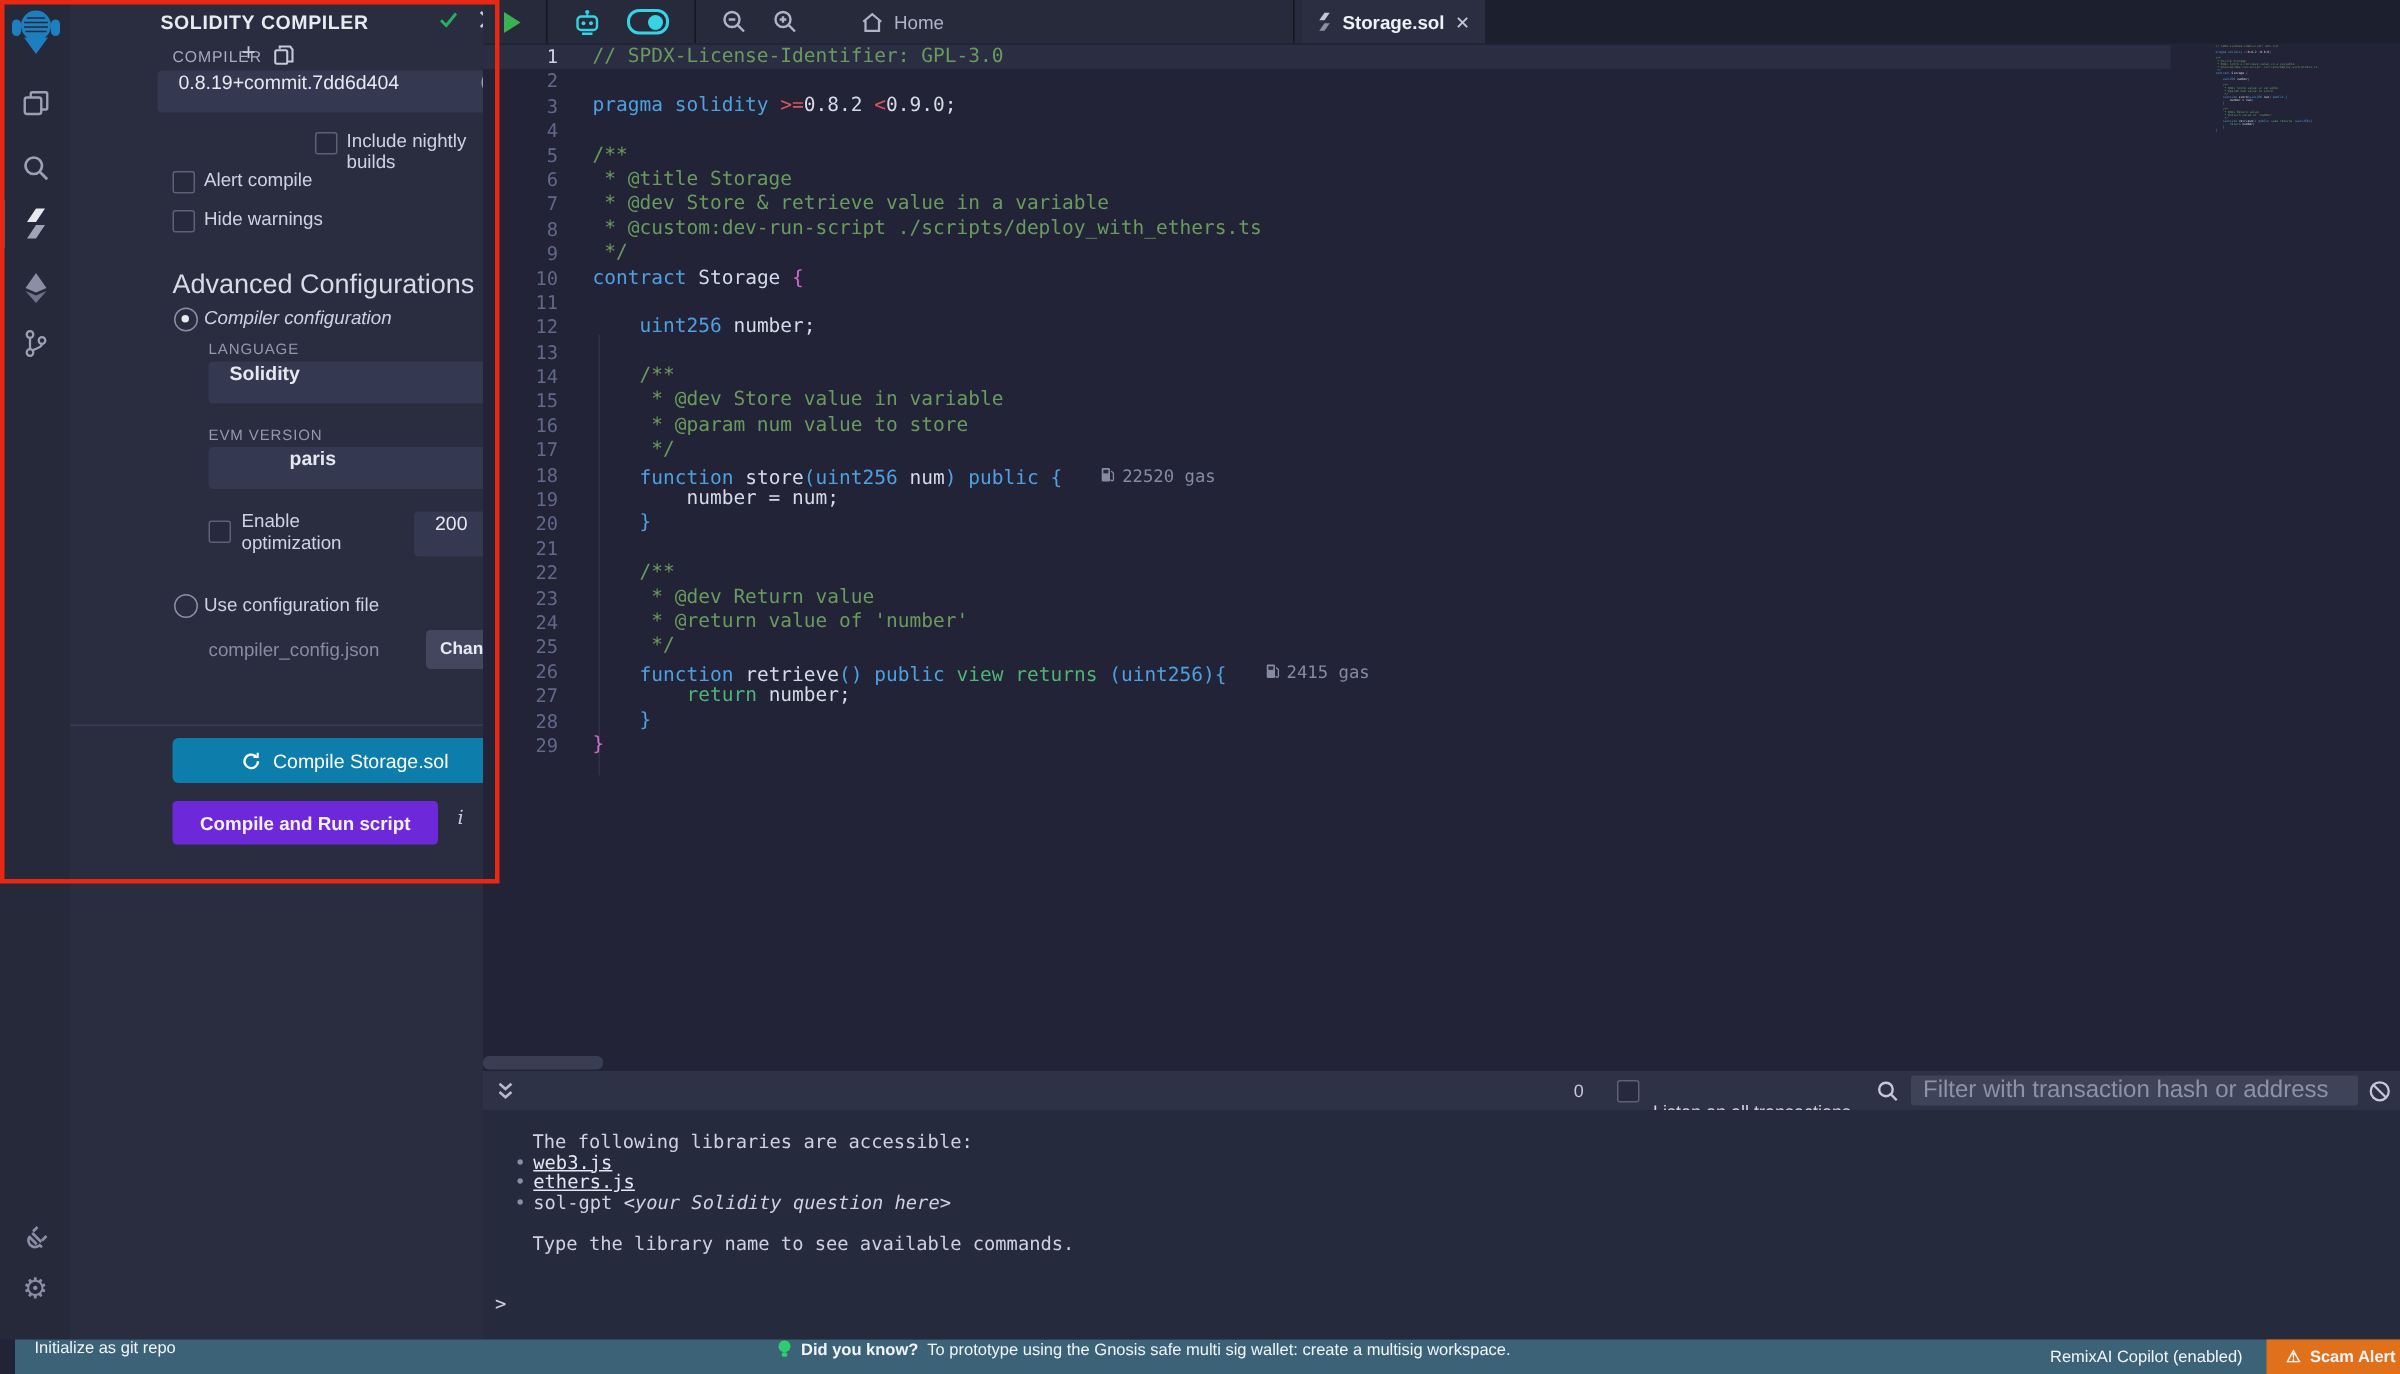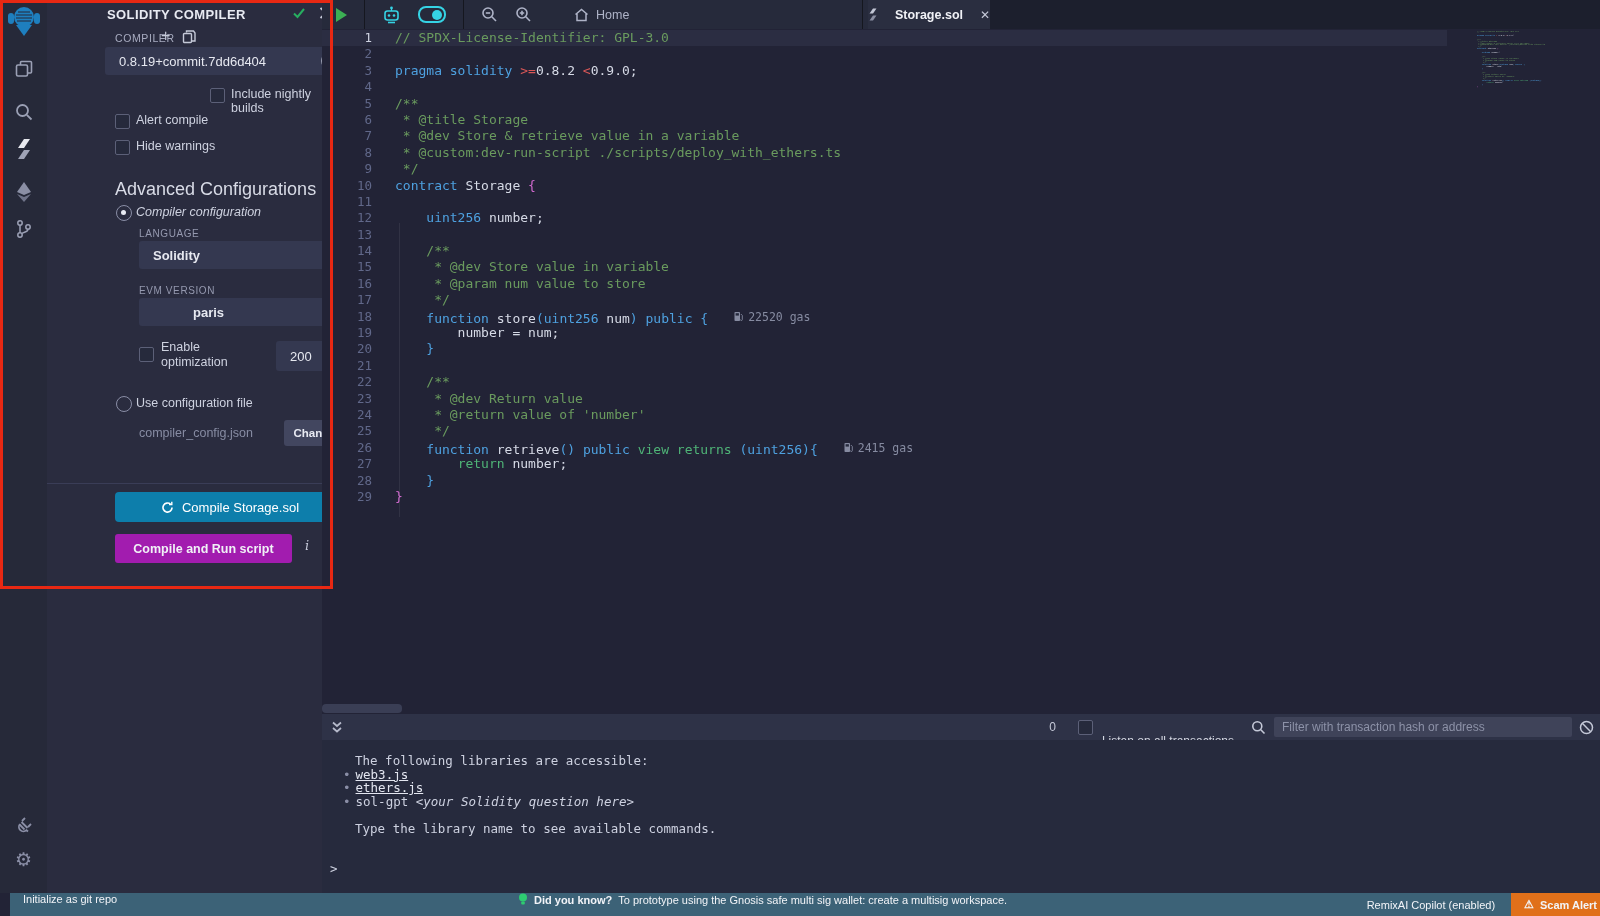--- a/index.html
+++ b/index.html
@@ -11,54 +11,54 @@
   
   #rail{left:0;top:0;width:47px;height:893px;background:#262939;border-right:1px solid #343650;}
   .rail-ic{position:absolute;left:0;width:47px;height:34px;display:flex;align-items:center;justify-content:center;cursor:pointer;}
   #rail-active-bar{left:0;top:133px;width:3px;height:32px;background:#2fa9dd;}
 
   
   #panel{left:47px;top:0;width:275px;height:893px;background:#2a2c3f;}
   #panel-title{left:60px;top:7px;font-size:13px;font-weight:bold;color:#e8eaf2;letter-spacing:.4px;}
   .hdr-ic{position:absolute;top:8px;cursor:pointer;}
   #lbl-compiler{left:68px;top:32px;font-size:10.5px;color:#a8acc0;letter-spacing:.6px;}
-  .sel{position:absolute;background:#343850;border-radius:3px;display:flex;align-items:center;color:#e6e8f0;font-size:13px;}
+  .sel{position:absolute;background:#343850;border-radius:3px;display:flex;align-items:flex-start;color:#e6e8f0;font-size:13px;}
   .sel .txt{padding-left:14px;}
   .caret{margin-left:auto;margin-right:9px;display:flex;flex-direction:column;line-height:5px;font-size:7px;color:#9fa3b8;}
   #sel-version{left:58px;top:47px;width:240px;height:28px;}
   #ver-badge{margin-left:auto;margin-right:8px;width:16px;height:16px;border-radius:50%;background:#9a9eb0;
              display:flex;flex-direction:column;align-items:center;justify-content:center;line-height:4.5px;font-size:6.5px;color:#2a2c3f;}
   .cb{position:absolute;width:13px;height:13px;border:1px solid #5c6078;border-radius:2px;background:#262a3c;cursor:pointer;}
   .cb-label{position:absolute;font-size:12.5px;color:#ced2e0;}
   #adv-title{left:68px;top:179px;font-size:18px;color:#d8dbe6;}
   .radio{position:absolute;width:14px;height:14px;border:1px solid #8a8ea6;border-radius:50%;background:#2a2c3f;cursor:pointer;}
   .radio.sel-on::after{content:"";position:absolute;left:3.5px;top:3.5px;width:5px;height:5px;border-radius:50%;background:#e8eaf2;}
   .sub-lbl{position:absolute;font-size:10px;color:#9599af;letter-spacing:.6px;}
   #btn-change{left:237px;top:420px;width:61px;height:26px;background:#42465f;border-radius:3px;color:#e8eaf2;
               font-size:11.5px;font-weight:bold;display:flex;align-items:center;justify-content:center;cursor:pointer;}
   #cfg-file{left:92px;top:426px;font-size:12.5px;color:#878ca3;}
   #panel-divider{left:47px;top:483px;width:275px;height:1px;background:#3a3d57;}
   #btn-compile{left:68px;top:492px;width:230px;height:30px;background:#0d7eab;border-radius:4px;color:#fff;
                font-size:13px;display:flex;align-items:center;justify-content:center;gap:8px;cursor:pointer;}
-  #btn-compile-run{left:68px;top:534px;width:177px;height:29px;background:#a21caf;border-radius:3px;color:#f0f1f6;
+  #btn-compile-run{left:68px;top:534px;width:177px;height:29px;background:#6d28d9;border-radius:3px;color:#f0f1f6;
                font-size:12.5px;font-weight:bold;display:flex;align-items:center;justify-content:center;cursor:pointer;}
   #ic-info{left:258px;top:538px;font-size:13px;color:#c5c9d8;font-family:"DejaVu Serif",serif;font-style:italic;cursor:pointer;}
 
   
   #redbox{left:0;top:0;width:327px;height:583px;border:3px solid #e82813;pointer-events:none;z-index:50;}
 
   
   #tabbar{left:322px;top:0;width:1278px;height:29px;background:#1c1f2d;}
   .tb-seg{position:absolute;top:0;height:29px;background:#262a3b;display:flex;align-items:center;}
   .tb-sep{position:absolute;top:0;width:1px;height:29px;background:#15171f;}
   #play-btn{width:0;height:0;border-left:11px solid #3cb054;border-top:7px solid transparent;border-bottom:7px solid transparent;cursor:pointer;}
   #toggle{width:24px;height:13px;border:2px solid #35d3e4;border-radius:8px;position:relative;cursor:pointer;}
   #toggle .knob{position:absolute;right:2px;top:1.5px;width:10px;height:10px;border-radius:50%;background:#35d3e4;}
   #tab-home{color:#aeb3c7;font-size:12.5px;display:flex;align-items:center;gap:7px;cursor:pointer;}
-  #tab-active{left:546px;width:122px;background:#2a2e40;display:flex;align-items:center;justify-content:space-between;gap:7px;
+  #tab-active{left:546px;width:122px;background:#2a2e40;display:flex;align-items:center;justify-content:center;gap:7px;
               color:#f0f1f6;font-size:12.5px;font-weight:bold;cursor:pointer;}
   #tab-close{font-weight:normal;color:#c5c9d8;font-size:12px;cursor:pointer;}
 
   
   #editor{left:322px;top:29px;width:1278px;height:685px;background:#222336;overflow:hidden;}
   #code-lines{position:absolute;left:0;top:1px;width:1125px;font-family:"DejaVu Sans Mono",monospace;font-size:13px;line-height:16.4px;white-space:pre;}
   .code-line{display:flex;height:16.4px;}
   .code-line.cur{background:rgba(130,140,180,.10);}
   .ln{width:50px;text-align:right;color:#61688a;flex:none;margin-right:23px;font-size:12.5px;}
   .code-line.cur .ln{color:#cfd3e2;}
@@ -76,21 +76,21 @@
   #term-body{left:322px;top:740px;width:1278px;height:153px;background:#262a3d;font-family:"DejaVu Sans Mono",monospace;
              font-size:12.5px;line-height:13.6px;color:#cdd1e0;}
   .term-line{padding-left:33px;white-space:pre;}
   .term-line .bullet{color:#8a8ea6;margin-left:-12px;margin-right:5px;}
   .term-link{color:#e3e6f0;text-decoration:underline;cursor:pointer;}
   .term-italic{font-style:italic;}
   #term-prompt{position:absolute;left:8px;top:122px;color:#cdd1e0;}
   #term-count{font-size:12px;color:#c5c9d8;}
   #listen-label{font-size:12px;color:#d4d7e2;margin-top:27px;}
   #filter-input{width:282px;height:20px;background:#3f4359;border:none;border-radius:2px;color:#d4d7e2;
-                font-size:12px;padding:0 8px;outline:none;font-family:"Liberation Sans",sans-serif;}
+                font-size:16px;padding:0 8px;outline:none;font-family:"Liberation Sans",sans-serif;}
   #filter-input::placeholder{color:#8d92a8;}
 
   
   #statusbar{left:10px;top:893px;width:1600px;height:23px;background:#3c6277;display:flex;align-items:flex-start;font-size:11px;color:#f2f4f8;}
   #status-left{margin-left:13px;}
   #status-tip{position:absolute;left:508px;display:flex;align-items:center;gap:6px;}
   #tip-bold{font-weight:bold;}
   #status-right{margin-left:auto;display:flex;align-items:center;height:23px;}
   #copilot{margin-right:16px;}
   #scam{height:23px;background:#e0701a;display:flex;align-items:center;gap:6px;padding:0 13px;font-weight:bold;cursor:pointer;}

